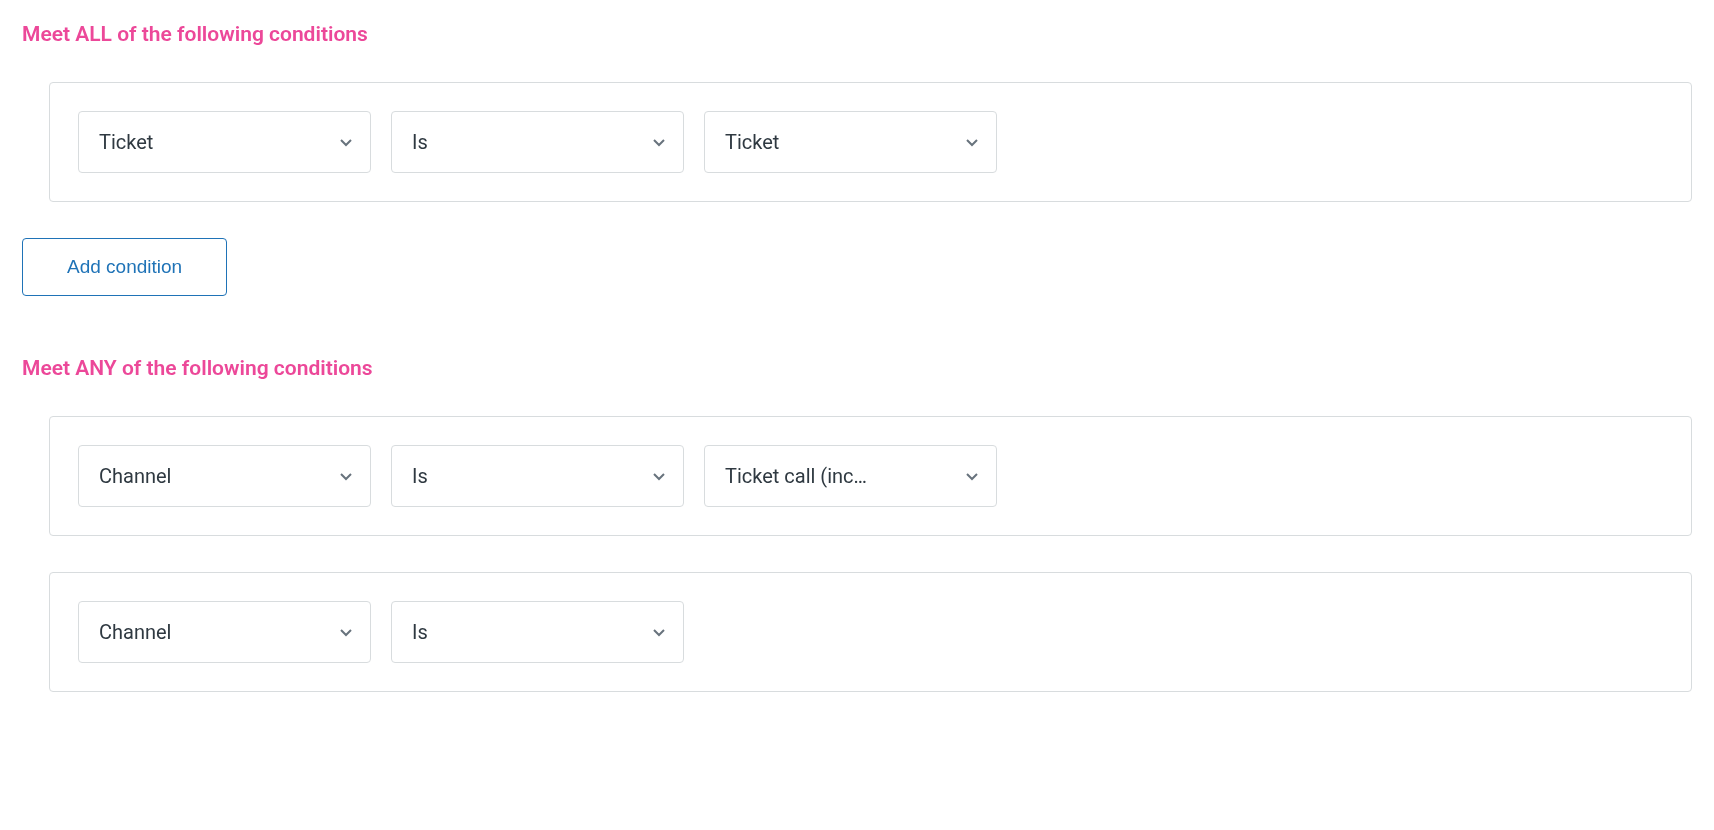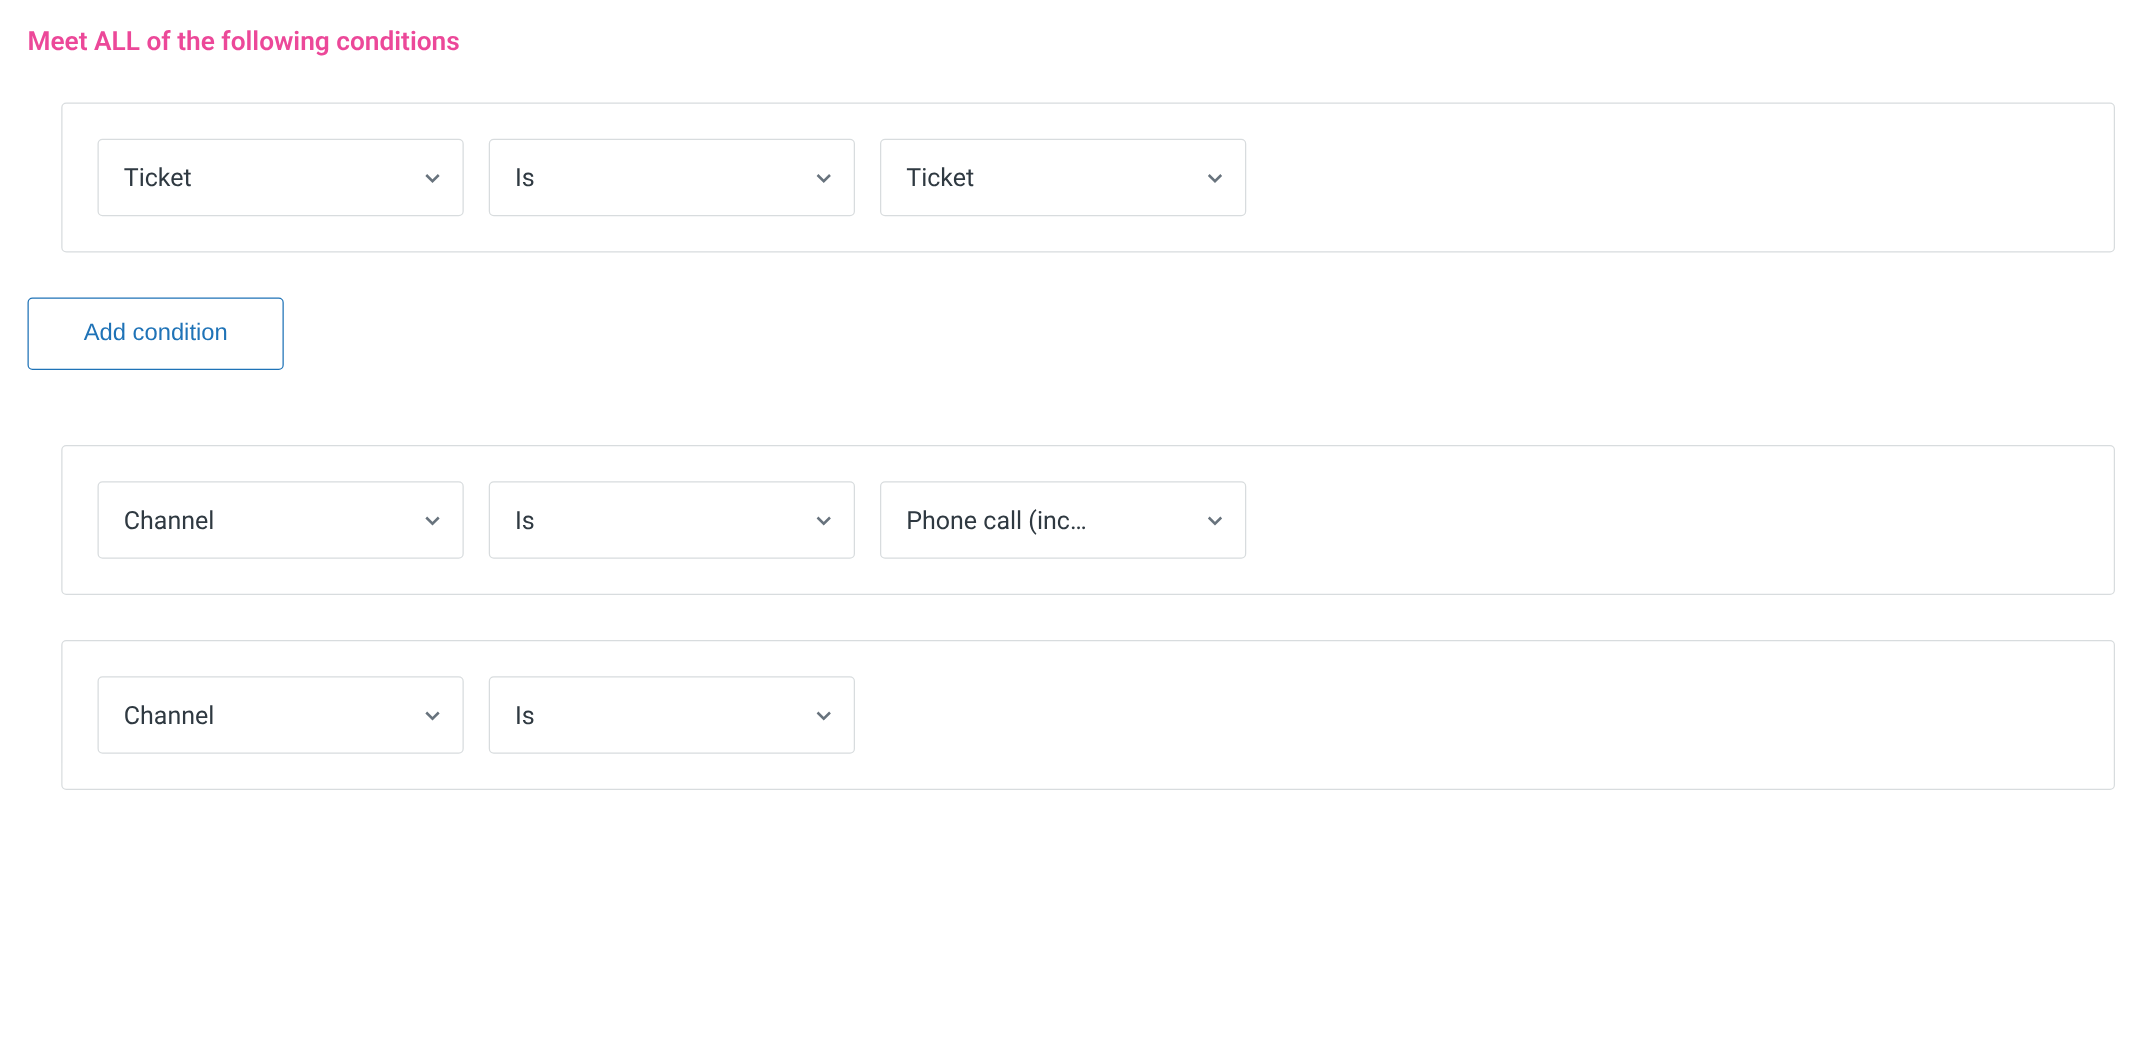--- a/index.html
+++ b/index.html
@@ -121,41 +121,42 @@
             <polyline points="2,5 7,10 12,5"></polyline>
           </svg>
       </span>
     </div>
   </div>
 
   <button class="add-button">Add condition</button>
 </div>
 
 <div class="section">
+  <h2 class="section-heading">Meet ANY of the following conditions</h2>
 
   <div class="condition-group-any">
     <div class="condition-row">
       <div class="select-control">
         <span class="select-value">Channel</span>
         <span class="chevron">
           <svg viewBox="0 0 14 14">
               <polyline points="2,5 7,10 12,5"></polyline>
             </svg>
         </span>
       </div>
       <div class="select-control">
         <span class="select-value">Is</span>
         <span class="chevron">
           <svg viewBox="0 0 14 14">
               <polyline points="2,5 7,10 12,5"></polyline>
             </svg>
         </span>
       </div>
       <div class="select-control">
-        <span class="select-value">Phone call (inc…</span>
+        <span class="select-value">Ticket call (inc…</span>
         <span class="chevron">
           <svg viewBox="0 0 14 14">
               <polyline points="2,5 7,10 12,5"></polyline>
             </svg>
         </span>
       </div>
     </div>
 
     <div class="condition-row">
       <div class="select-control">

